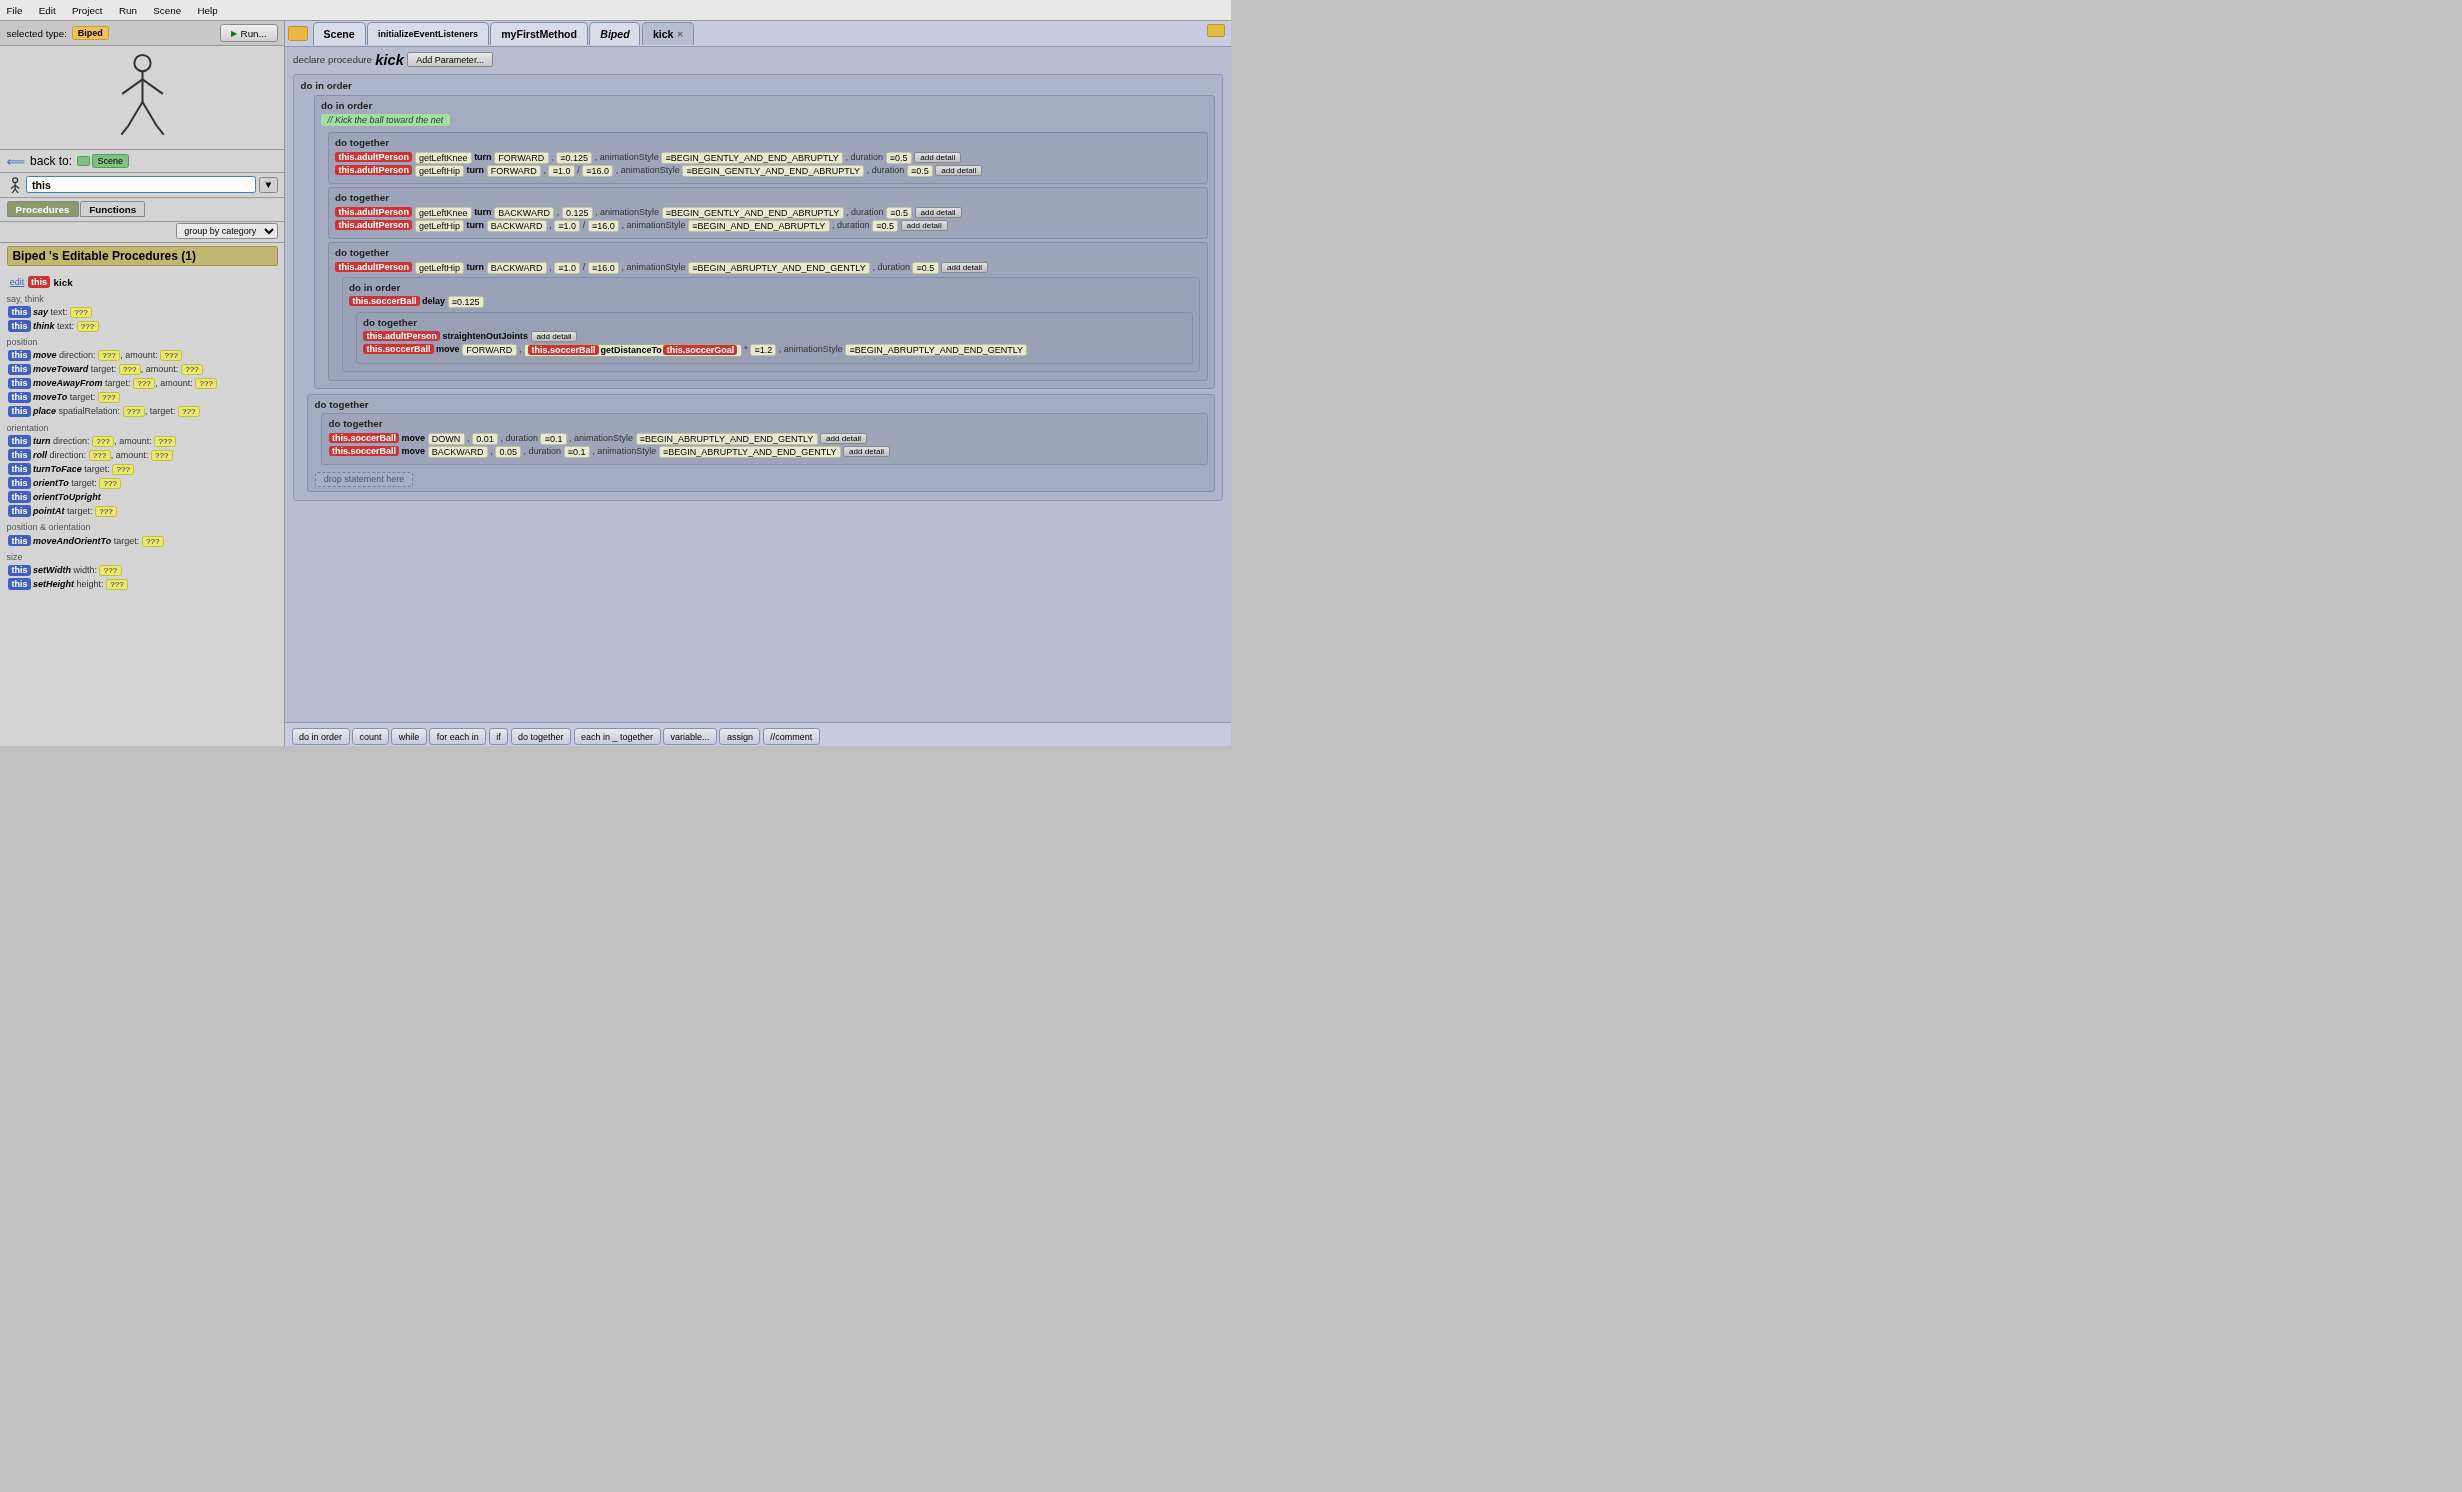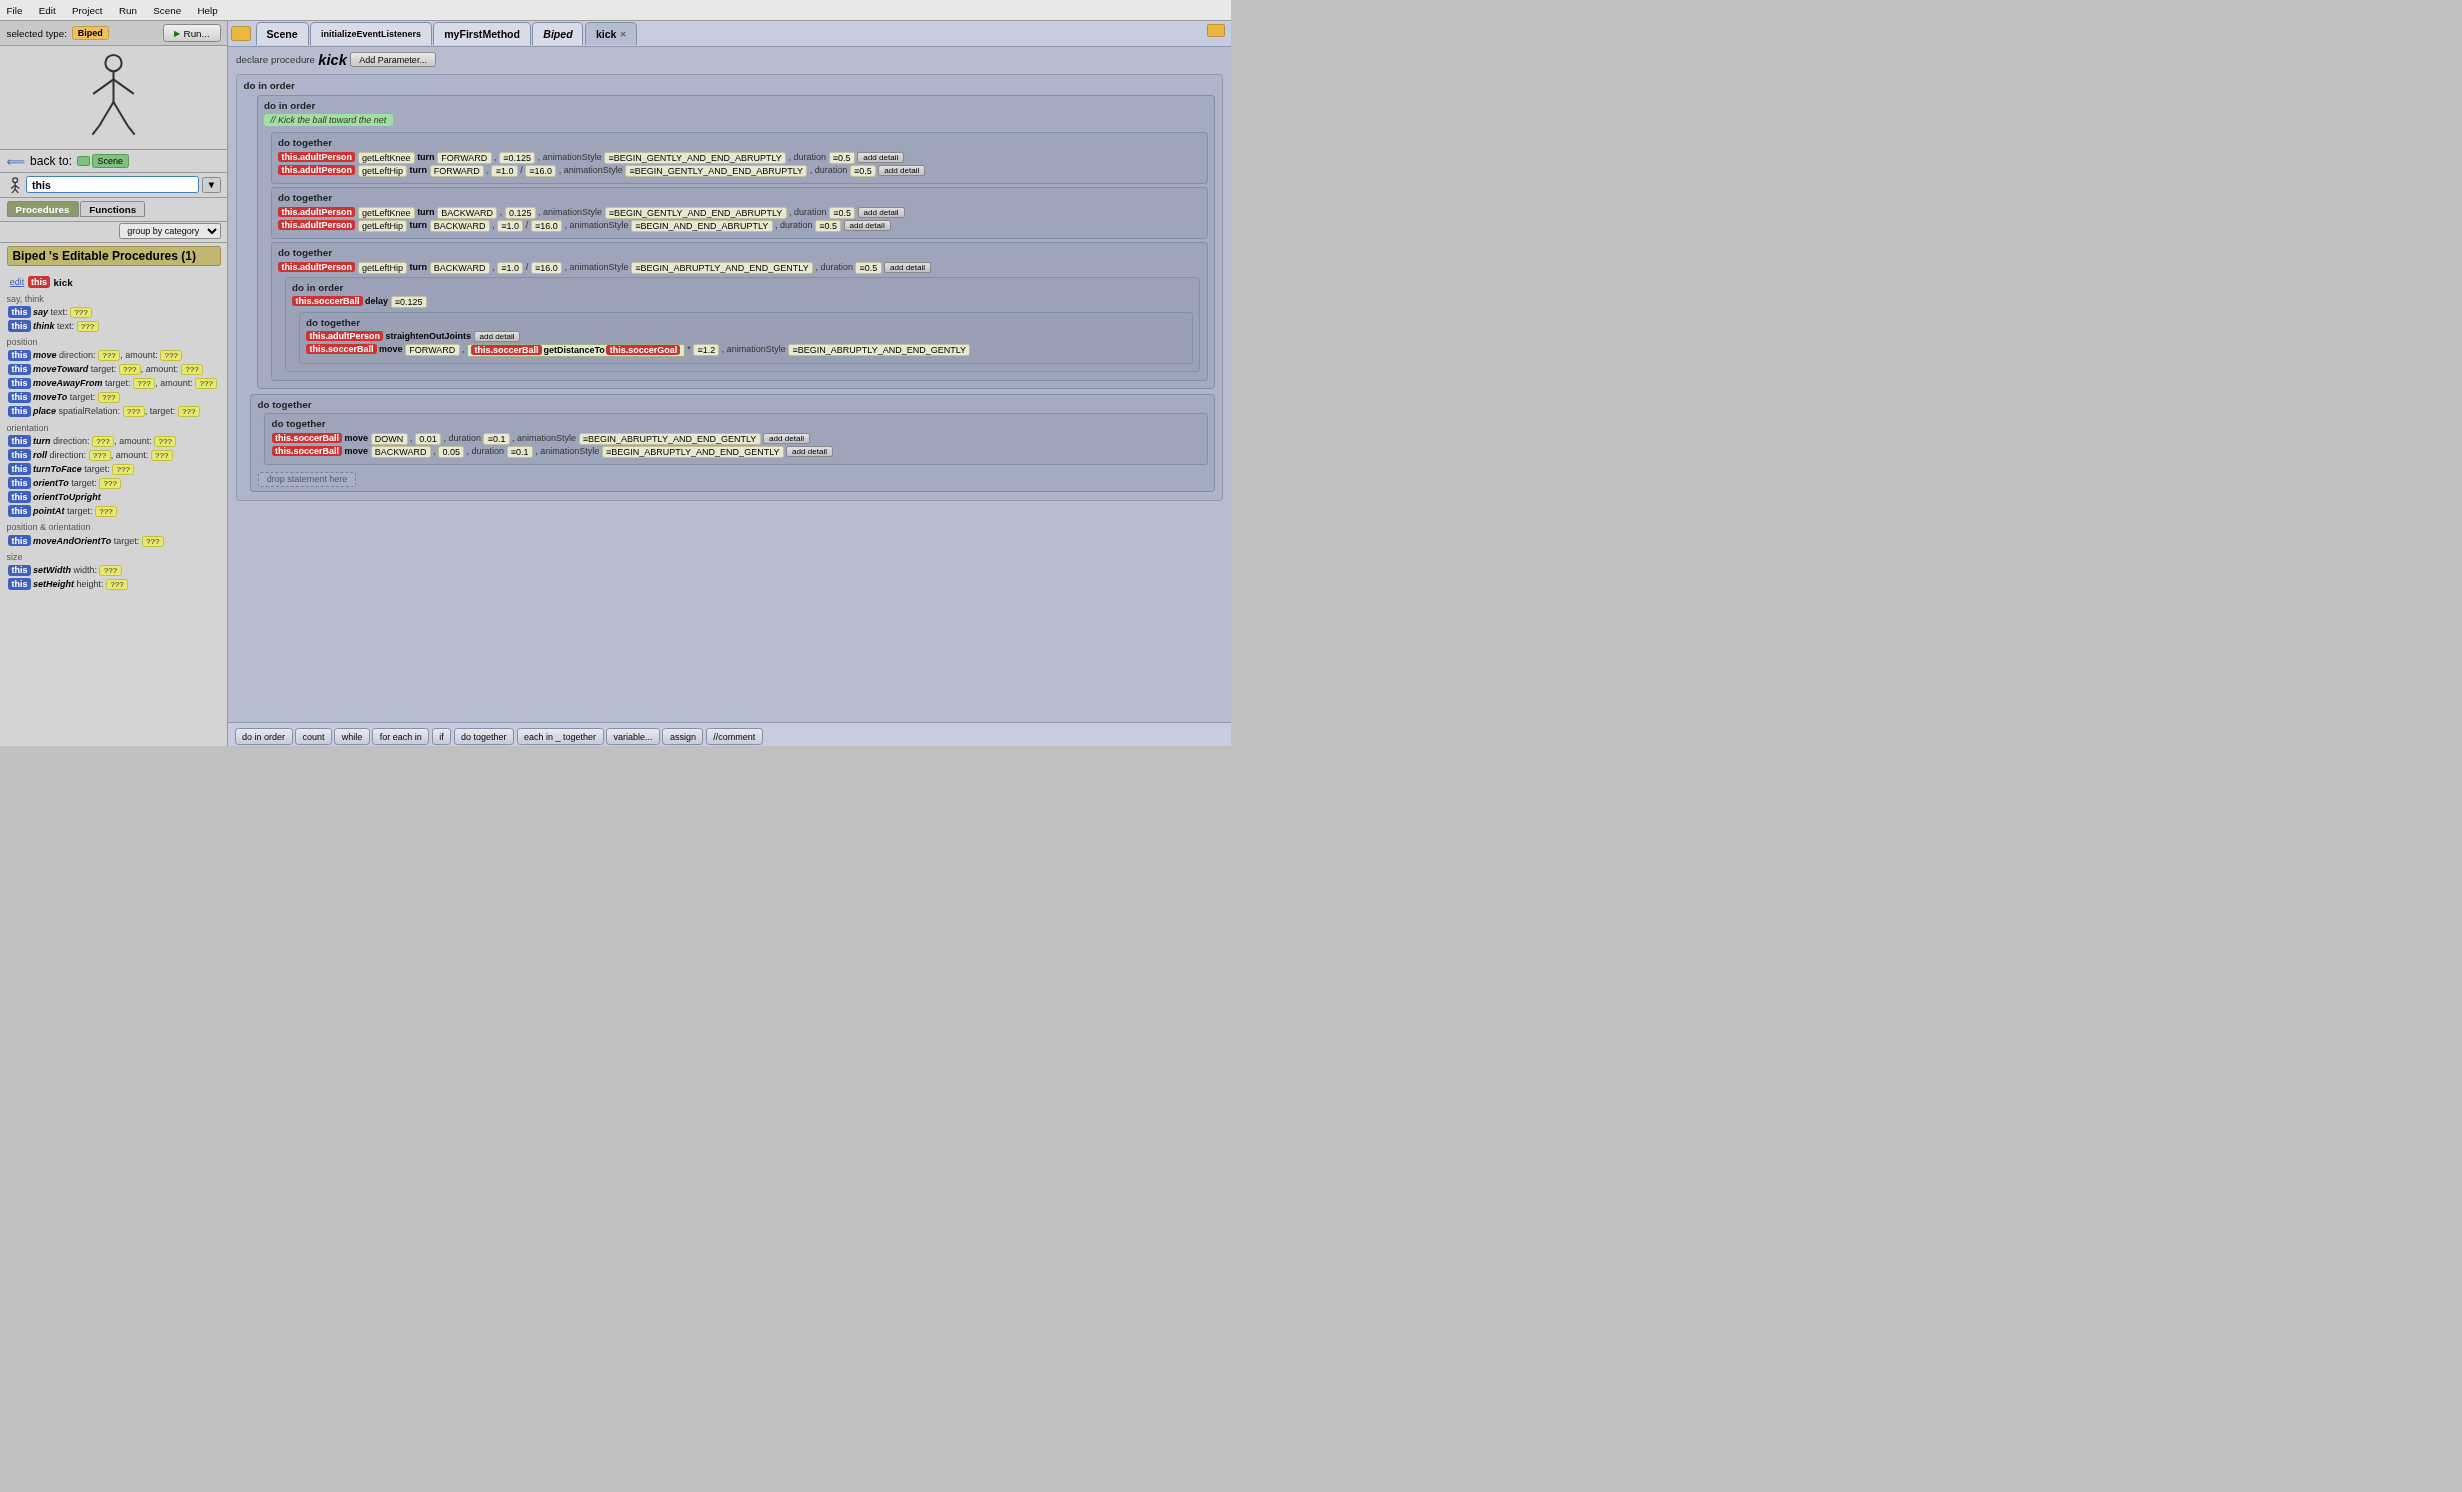--- a/index.html
+++ b/index.html
@@ -15,21 +15,21 @@
       padding: 0 3.3px;
       gap: 9.8px;
     }
     .menu-bar span { font-size: 9.8px; cursor: pointer; padding: 1.6px 3.3px; }
 
     
     .main-layout { display: flex; height: calc(100% - 16.3px); }
 
     
     .left-panel {
-      width: 228px;
+      width: 285px;
       background: #d4d4d4;
       border-right: 1.6px solid #999;
       display: flex;
       flex-direction: column;
       overflow: hidden;
     }
 
     .selected-type-bar {
       background: #c8c8c8;
       padding: 3.3px 6.5px;

